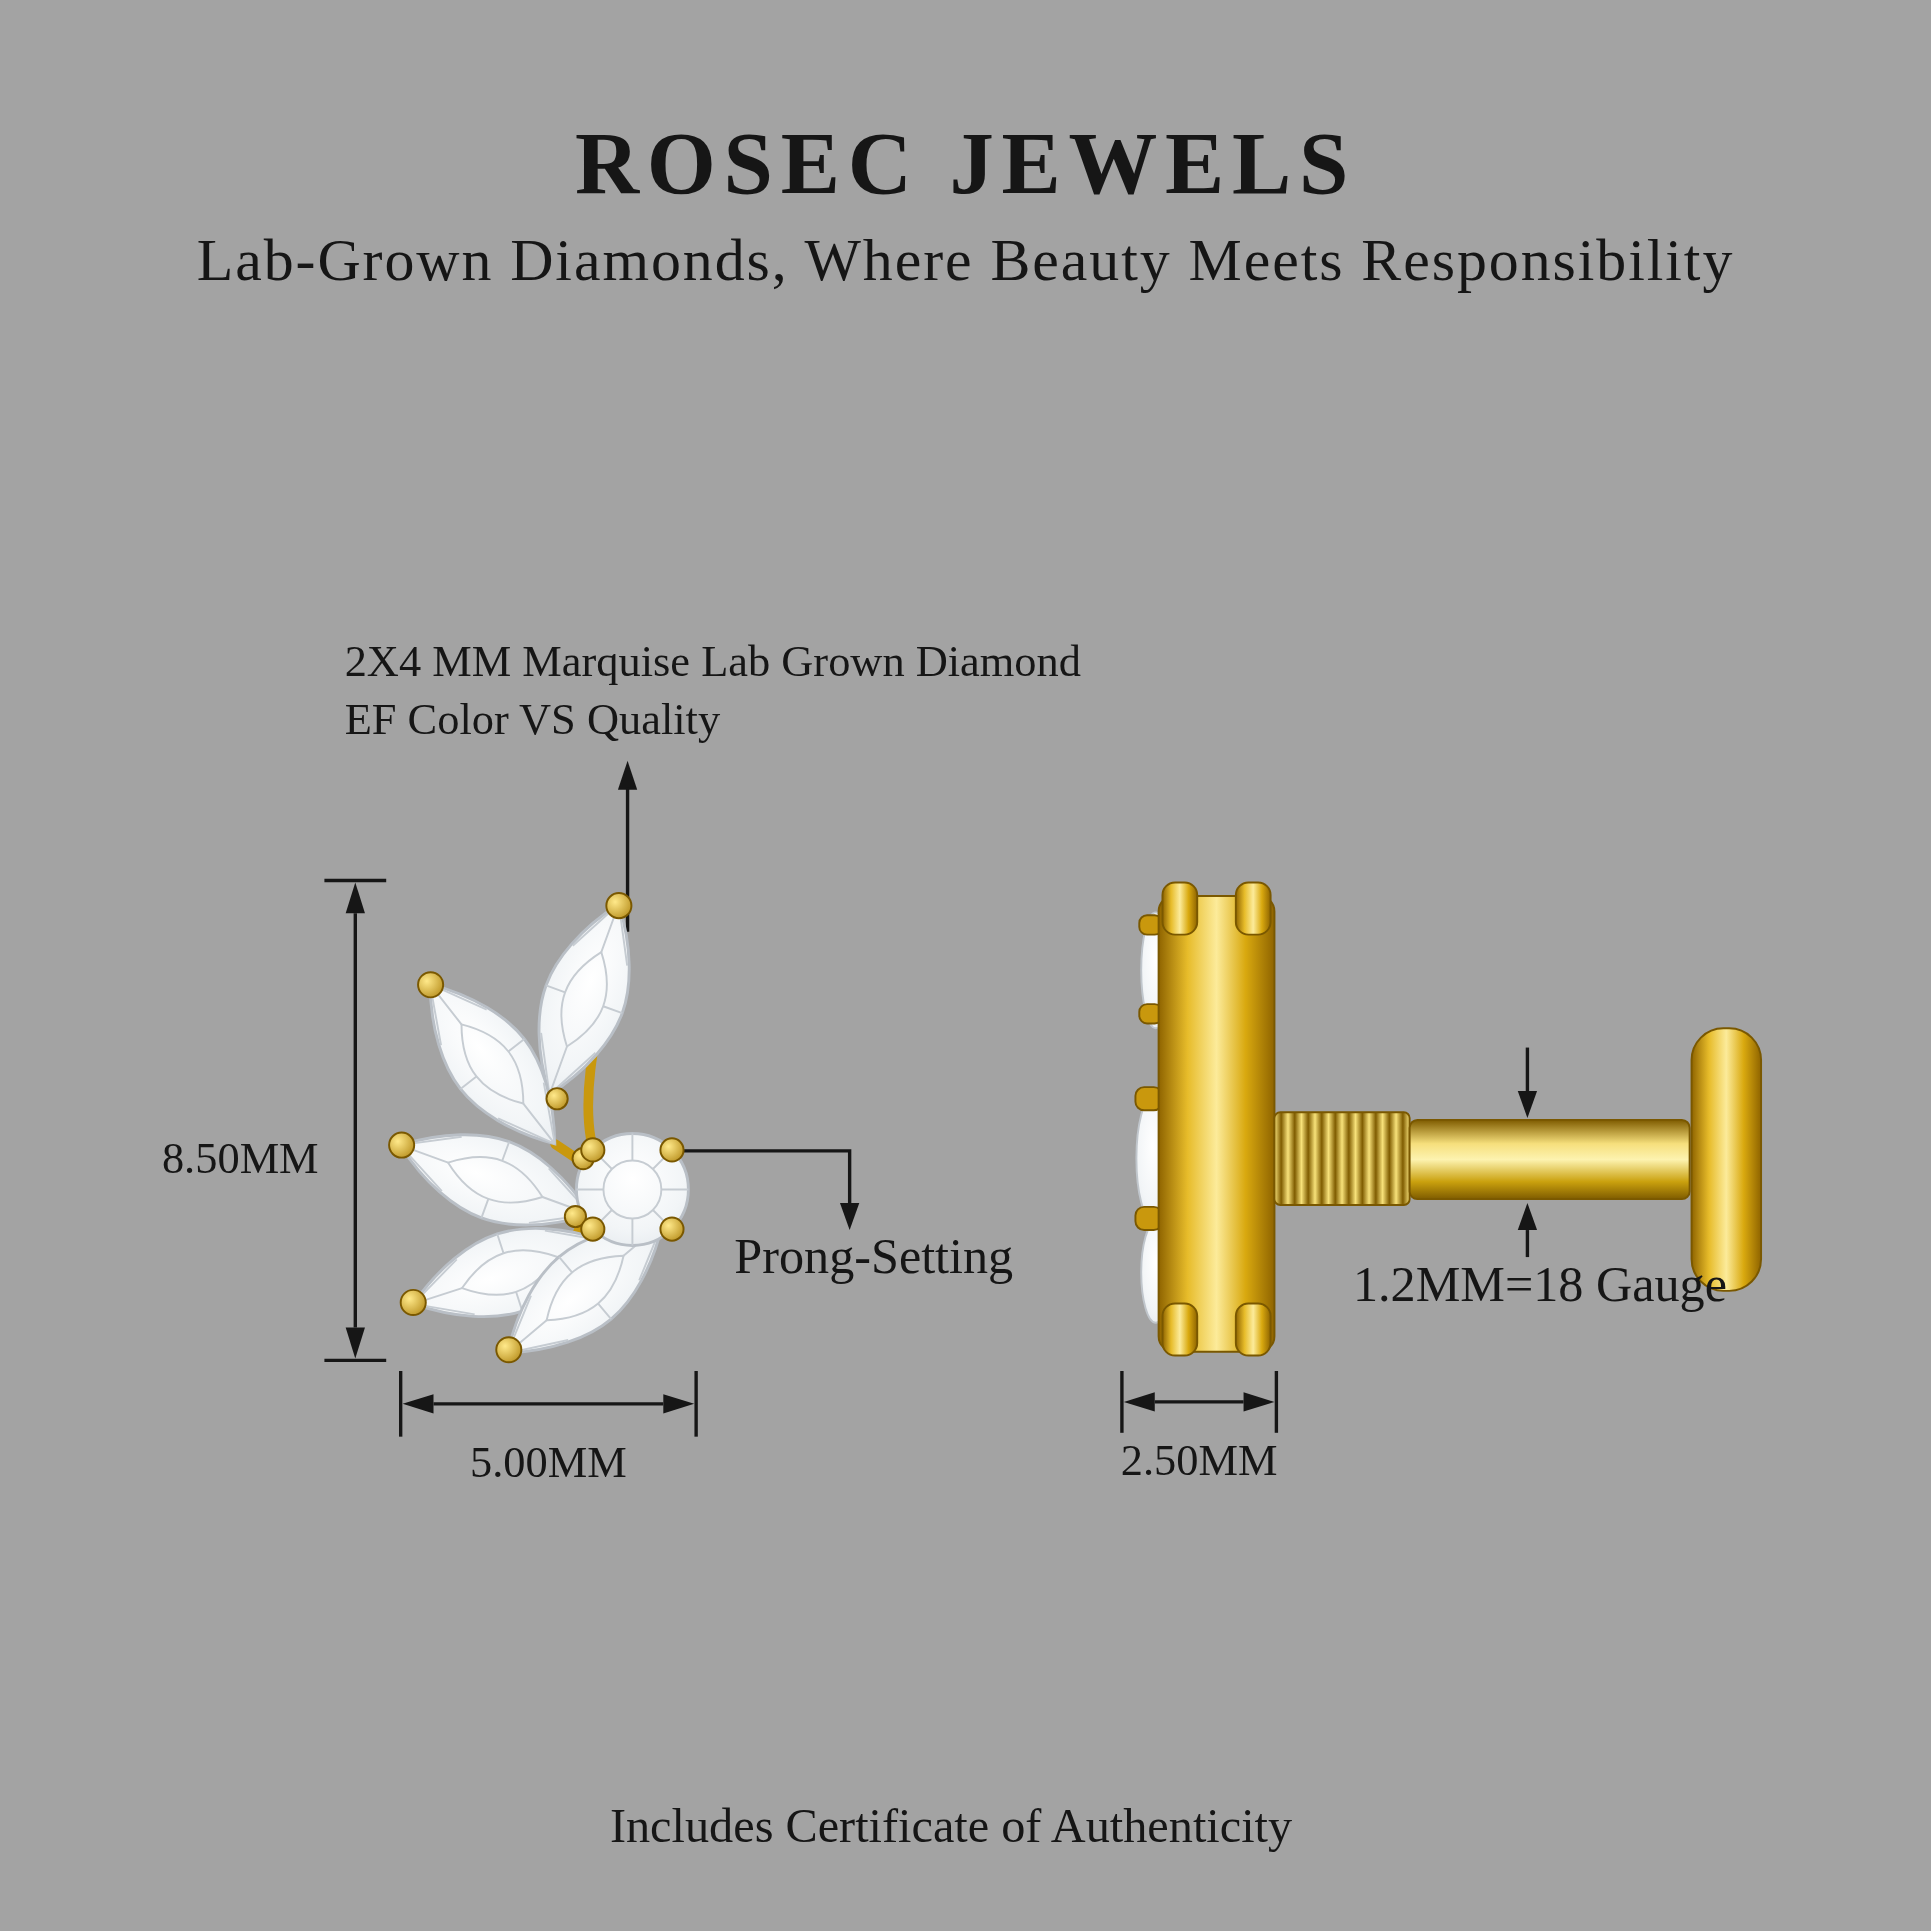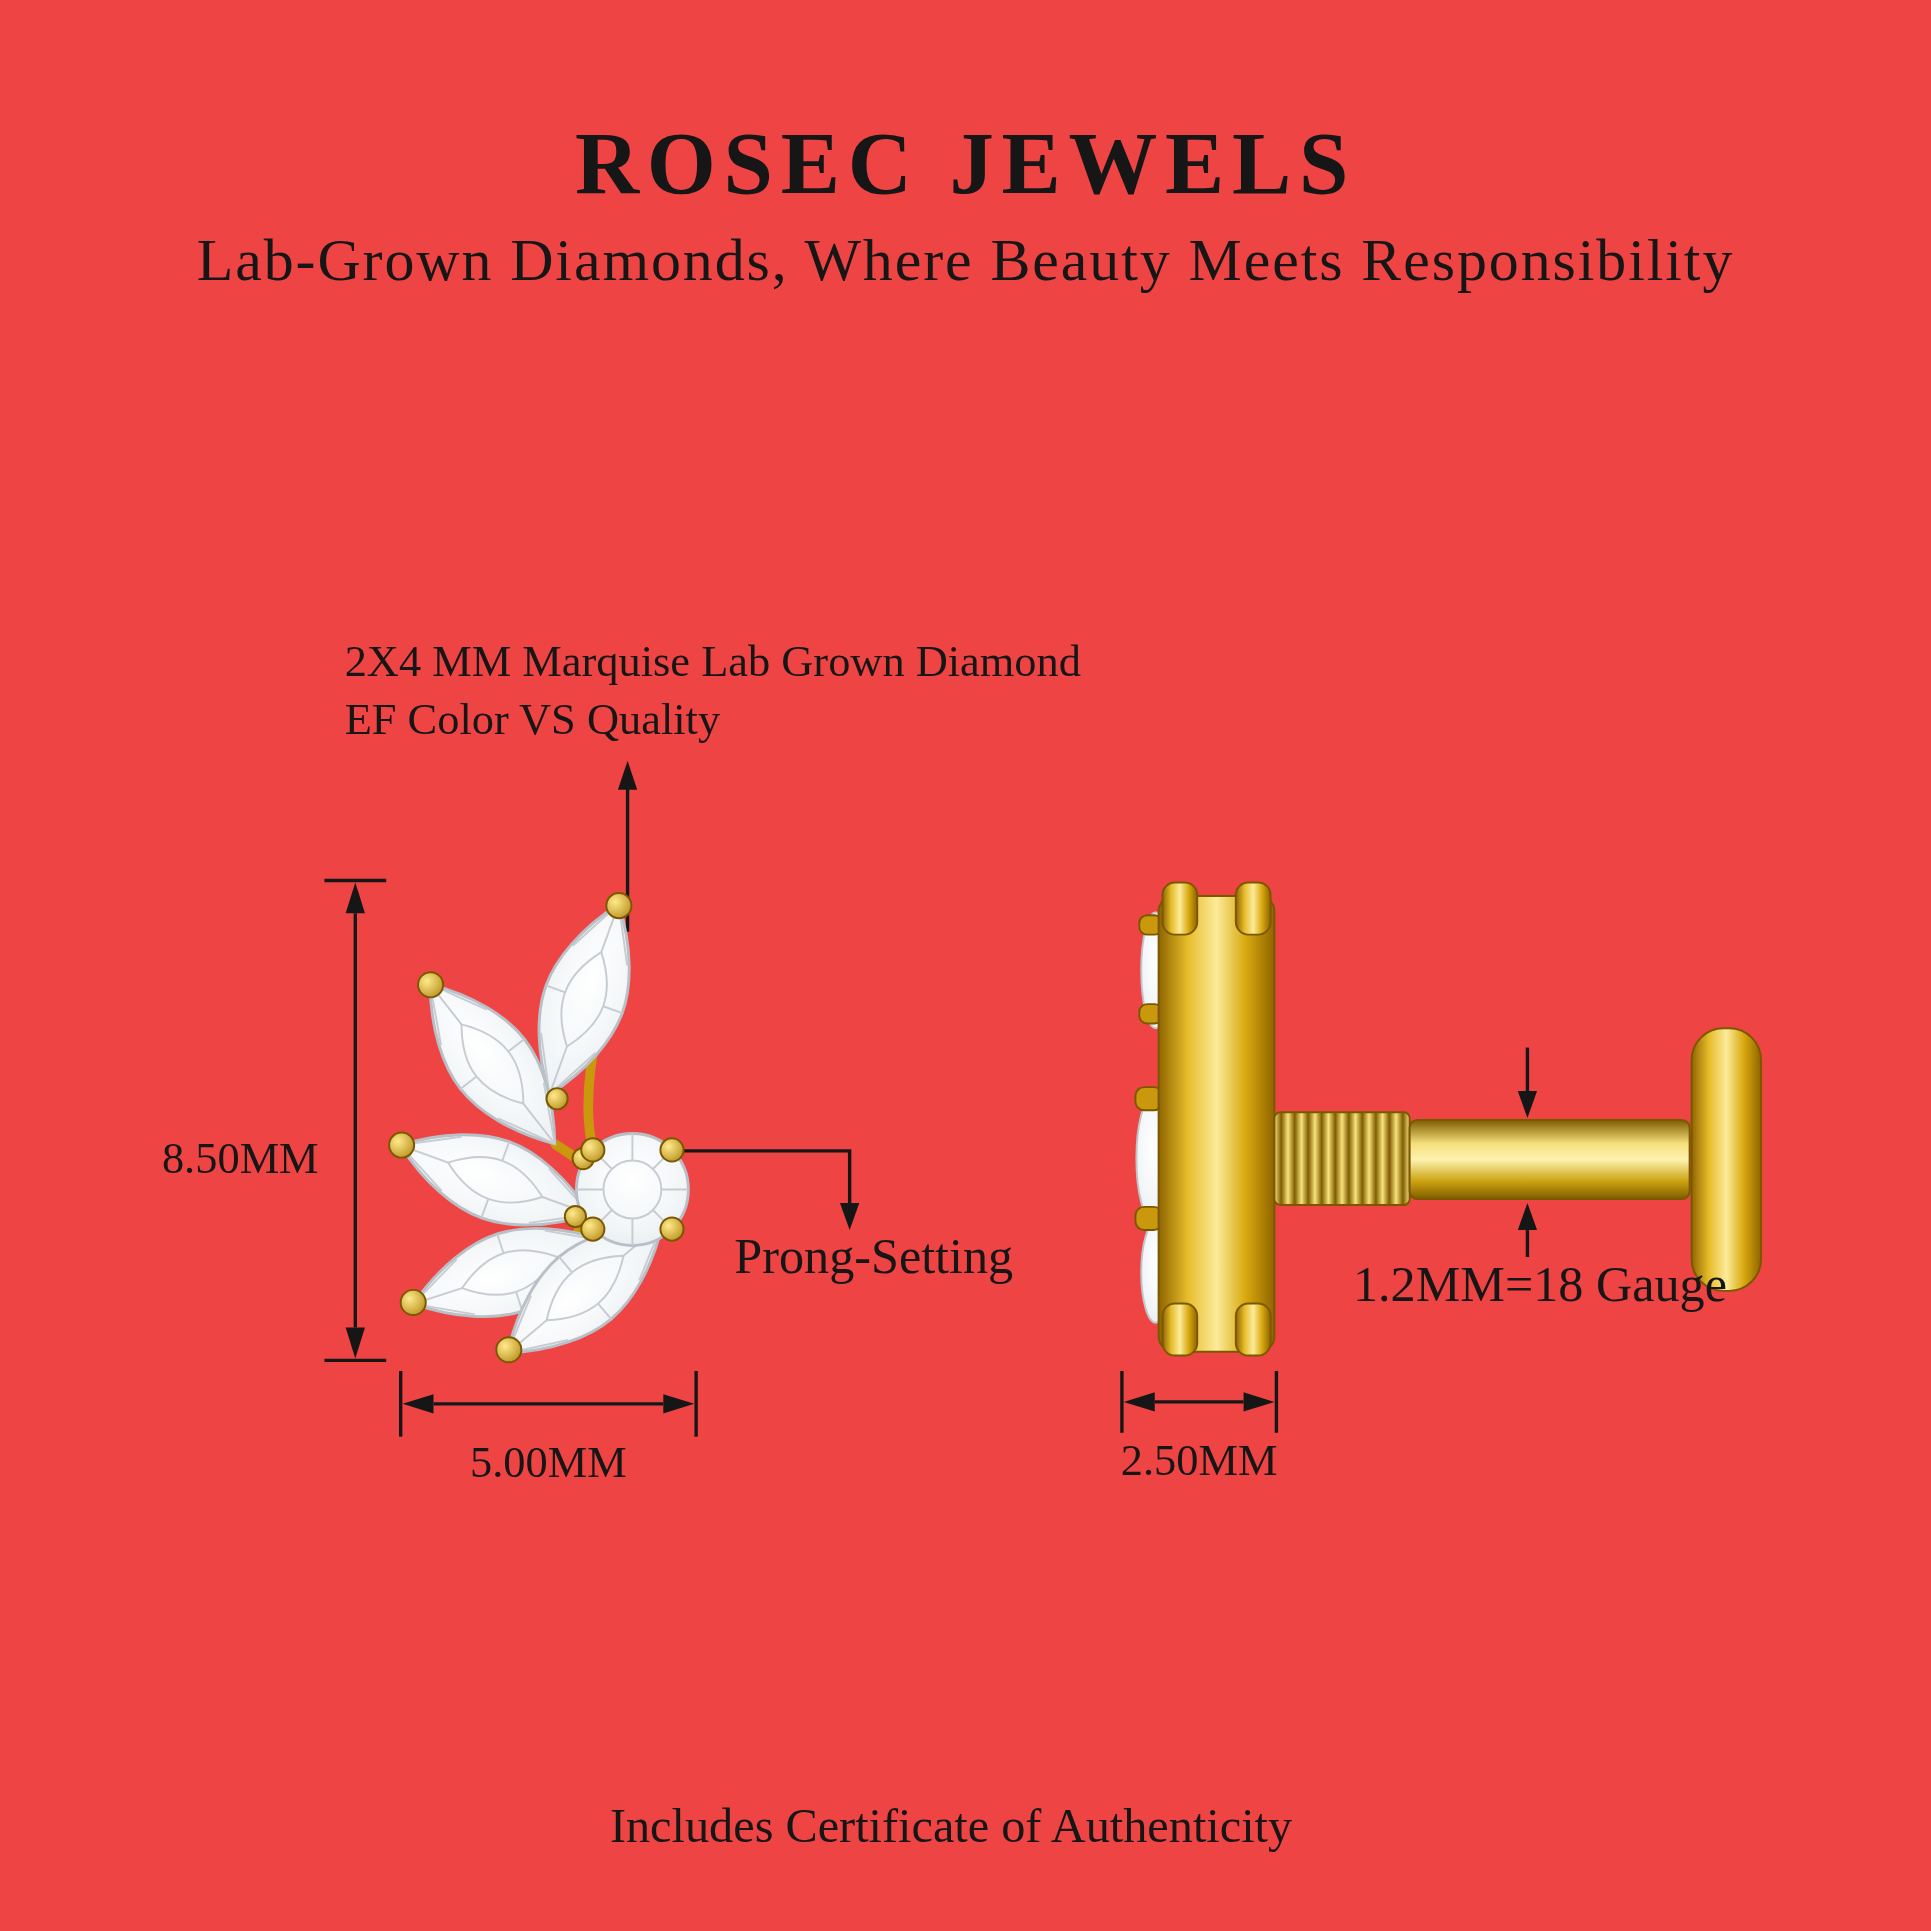--- a/index.html
+++ b/index.html
@@ -1,16 +1,16 @@
 <!DOCTYPE html>
 <html><head>
 <meta charset="utf-8">
 <style>
   html,body{margin:0;padding:0;background:#ffffff;}
-  .page{position:relative;width:1931px;height:1931px;background:#ef4444;overflow:hidden;}
+  .page{position:relative;width:1931px;height:1931px;background:#a3a3a3;overflow:hidden;}
   svg{display:block;width:1931px;height:1931px;}
   text{fill:#161616;font-family:"Liberation Serif","DejaVu Serif",serif;}
   .title{font-size:92px;font-weight:700;letter-spacing:8px;}
   .tagline{font-size:62px;letter-spacing:2px;}
   .label{font-size:46px;}
   .label-lg{font-size:52px;}
   .footer-text{font-size:50px;}
   .dim-line{stroke:#161616;stroke-width:3.5;fill:none;}
   .dim-arrow{fill:#161616;stroke:none;}
   .gold-edge{stroke:#7a5800;stroke-width:2;}

